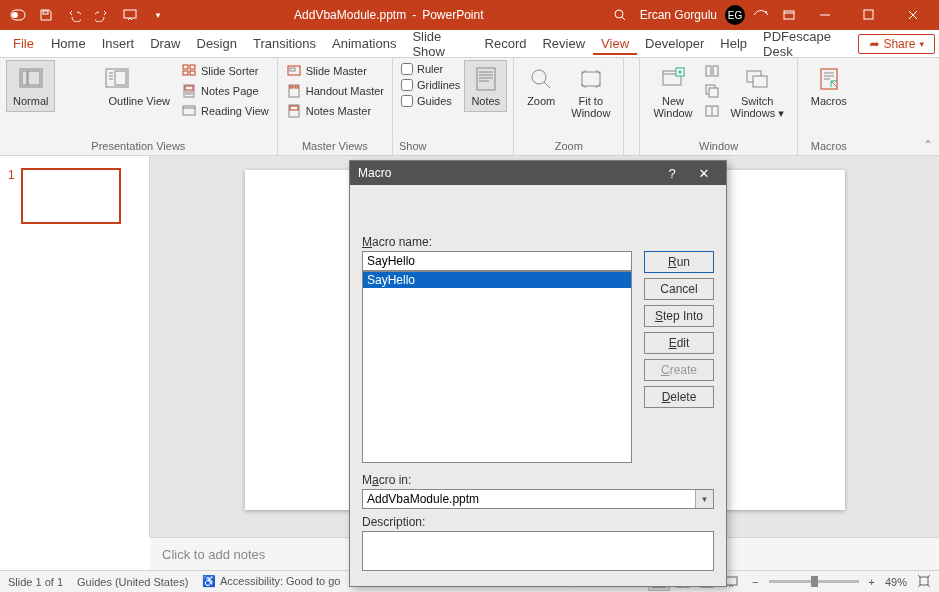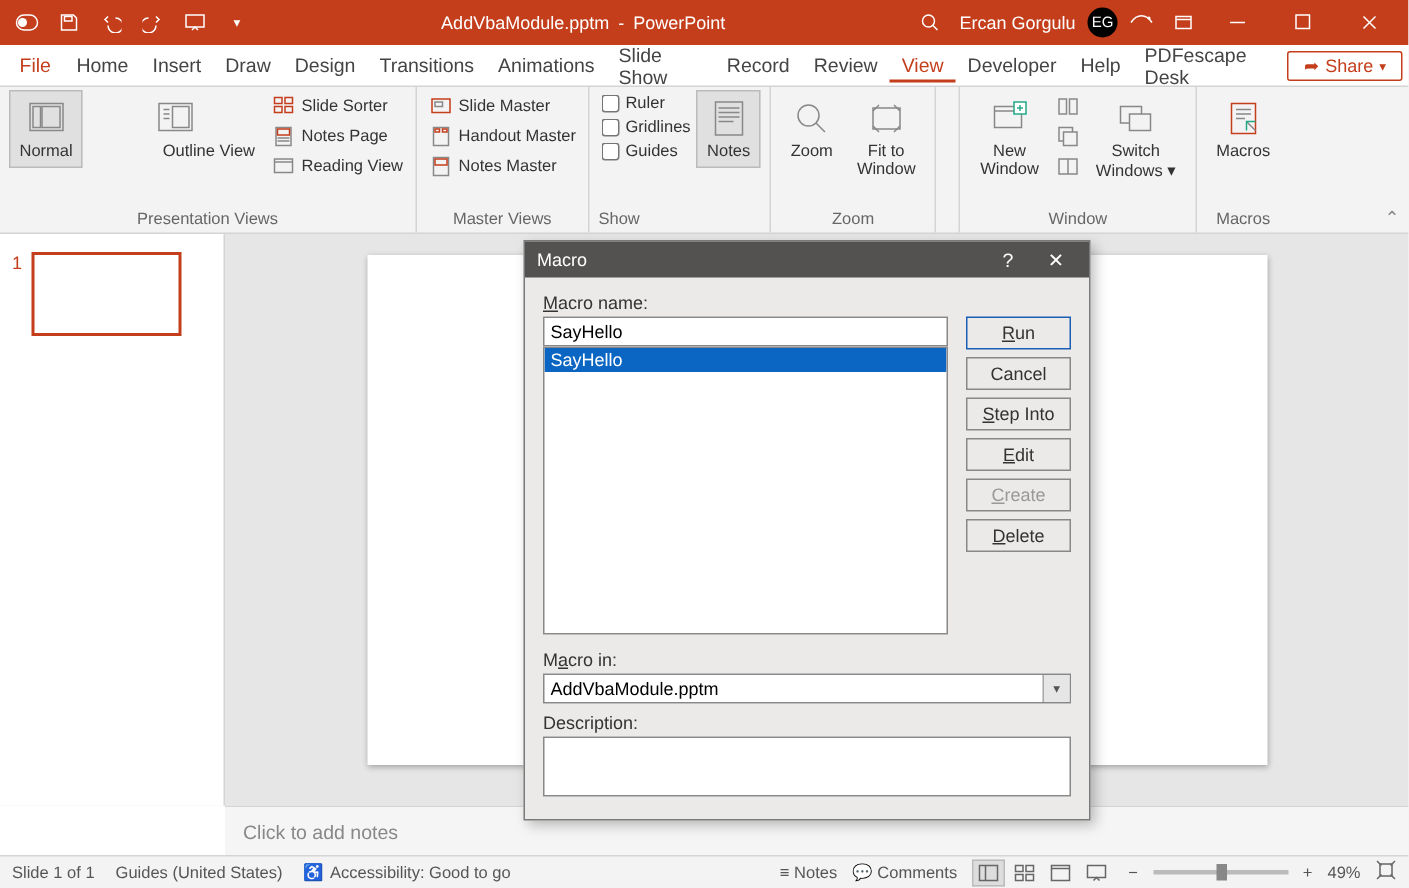--- a/index.html
+++ b/index.html
@@ -56,21 +56,21 @@
 .view-btn { width: 22px; height: 18px; border: 1px solid transparent; display: flex; align-items: center; justify-content: center; }
 .view-btn.active { background: #ddd; border-color: #bbb; }
 .zoom-slider { width: 90px; height: 3px; background: #bbb; position: relative; }
 .zoom-thumb { position: absolute; width: 7px; height: 11px; background: #888; top: -4px; left: 42px; }
 
 
 .dialog { position: absolute; left: 349px; top: 160px; width: 378px; background: #eceae8; border: 1px solid #7a7a7a; box-shadow: 3px 3px 8px rgba(0,0,0,0.25); z-index: 10; font-size: 12px; color: #333; }
 .dlg-title { background: #545250; color: #fff; height: 24px; display: flex; align-items: center; padding: 0 8px; font-size: 12px; }
 .dlg-title-btns { margin-left: auto; display: flex; gap: 4px; }
 .dlg-tbtn { width: 28px; height: 20px; display: flex; align-items: center; justify-content: center; color: #fff; font-size: 13px; }
-.dlg-body { padding: 10px 12px 12px; }
+.dlg-body { padding: 10px 12px 12px; margin-top: 40px; }
 .dlg-label { font-size: 12px; margin-bottom: 2px; }
 .dlg-label .ul { text-decoration: underline; }
 .dlg-row { display: flex; gap: 12px; }
 .dlg-left { flex: 1; }
 .dlg-right { width: 70px; display: flex; flex-direction: column; gap: 5px; }
 .dlg-input { width: 100%; height: 20px; border: 1px solid #888; background: #fff; font-size: 12px; padding: 0 4px; }
 .dlg-list { width: 100%; height: 192px; border: 1px solid #888; background: #fff; margin-top: 0; overflow: hidden; }
 .dlg-list-item { background: #0a66c2; color: #fff; font-size: 12px; padding: 1px 4px; }
 .dlg-btn { height: 22px; border: 1px solid #888; background: #eceae8; font-size: 12px; text-align: center; line-height: 20px; cursor: pointer; }
 .dlg-btn.primary { border: 1.5px solid #1a5fb4; }

